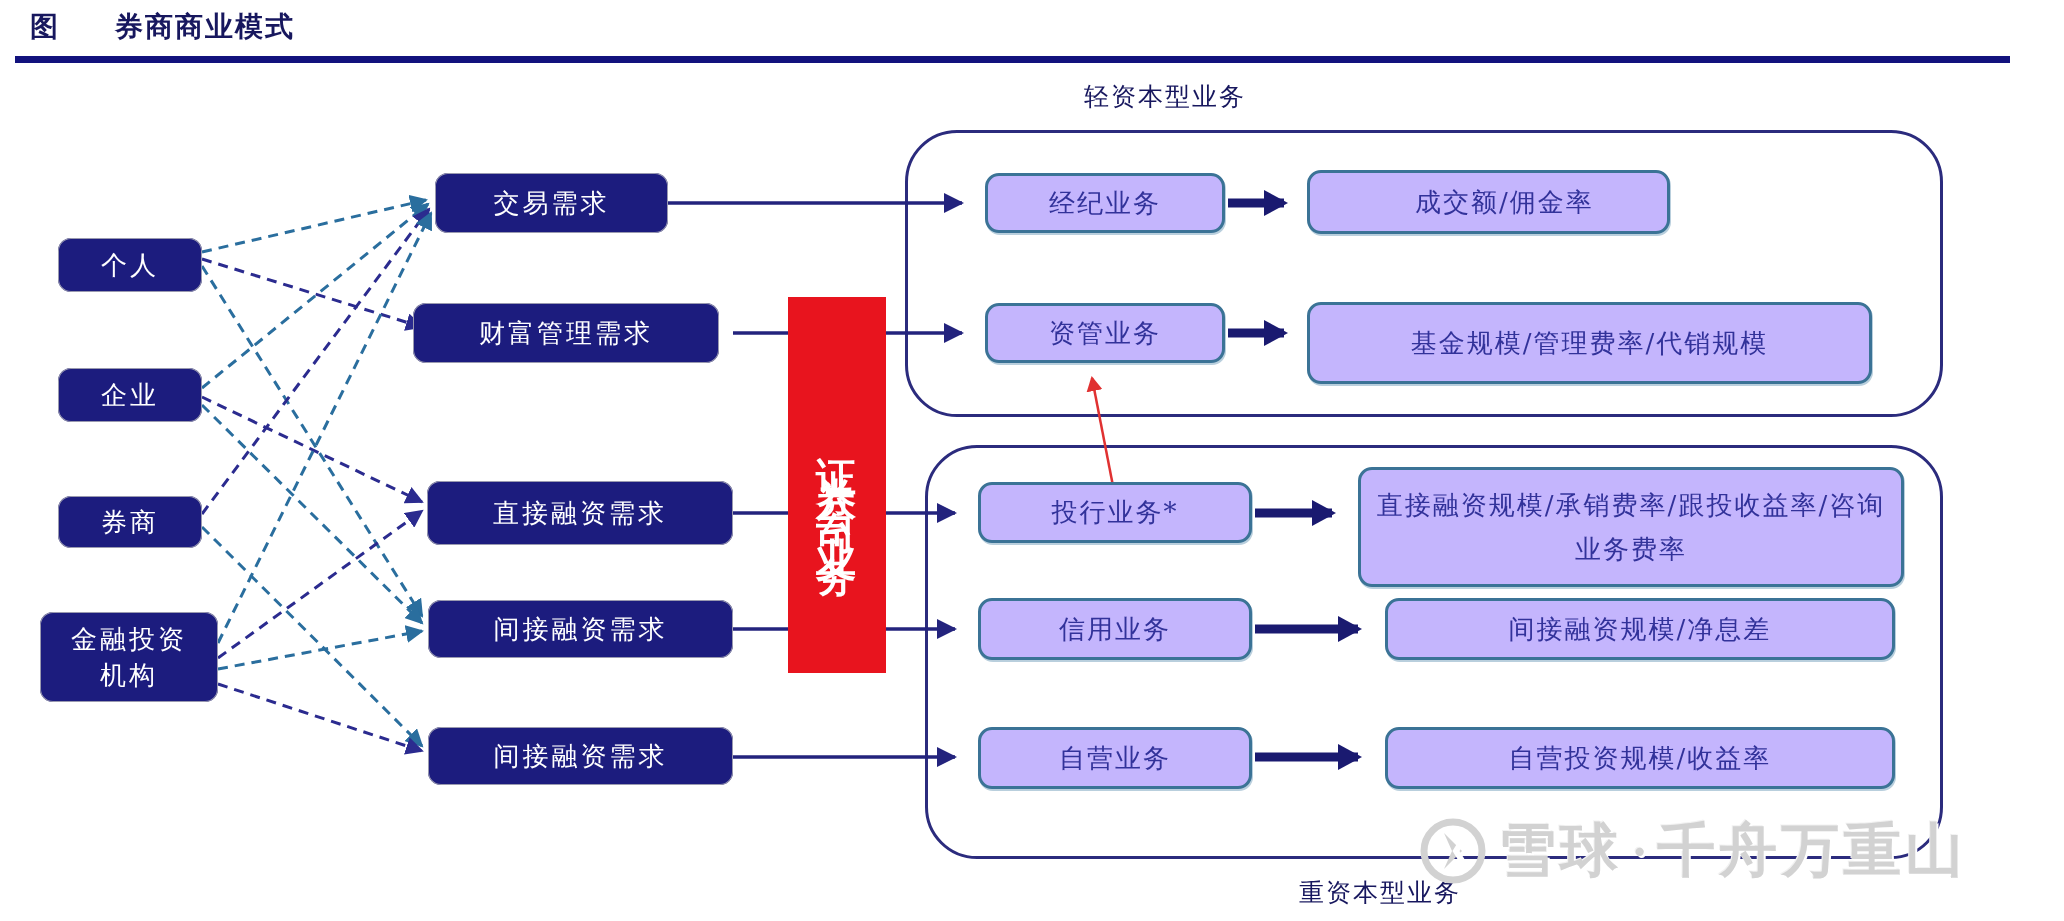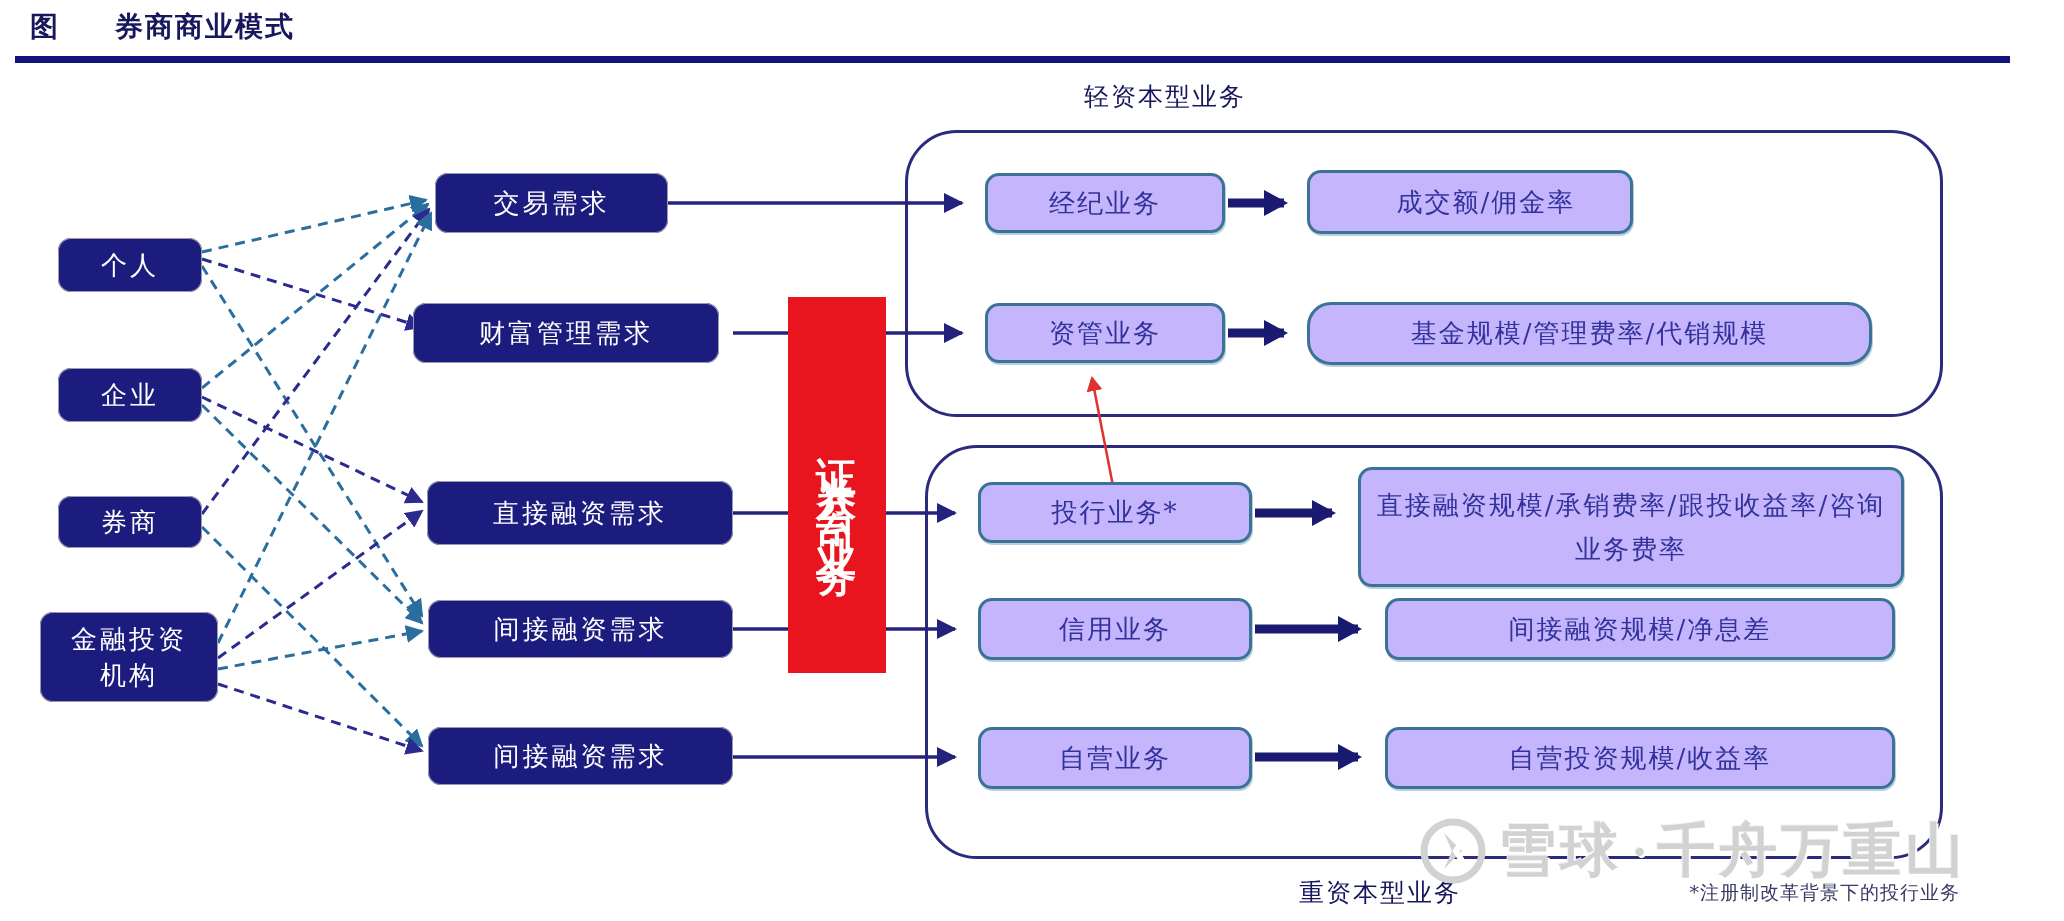--- a/index.html
+++ b/index.html
@@ -115,32 +115,31 @@
 
   <div class="box navy" style="left:435px;top:173px;width:233px;height:60px;">交易需求</div>
   <div class="box navy" style="left:413px;top:303px;width:306px;height:60px;">财富管理需求</div>
   <div class="box navy" style="left:427px;top:481px;width:306px;height:64px;">直接融资需求</div>
   <div class="box navy" style="left:428px;top:600px;width:305px;height:58px;">间接融资需求</div>
   <div class="box navy" style="left:428px;top:727px;width:305px;height:58px;">间接融资需求</div>
 
   <div class="box hub" style="left:788px;top:297px;width:98px;height:376px;">证券公司业务</div>
 
   <div class="box white" style="left:985px;top:173px;width:240px;height:60px;">经纪业务</div>
-  <div class="box white" style="left:1307px;top:170px;width:326px;height:64px;padding-left:32px;">成交额/佣金率</div>
+  <div class="box white" style="left:1307px;top:170px;width:363px;height:64px;padding-left:32px;">成交额/佣金率</div>
   <div class="box white" style="left:985px;top:303px;width:240px;height:60px;">资管业务</div>
-  <div class="box white" style="left:1307px;top:302px;width:565px;height:63px;border-radius:24px;">基金规模/管理费率/代销规模</div>
+  <div class="box white" style="left:1307px;top:302px;width:565px;height:82px;">基金规模/管理费率/代销规模</div>
 
   <div class="box white" style="left:978px;top:482px;width:274px;height:61px;">投行业务*</div>
   <div class="box white" style="left:1358px;top:467px;width:546px;height:120px;padding:8px 14px;line-height:1.7;">直接融资规模/承销费率/跟投收益率/咨询业务费率</div>
   <div class="box white" style="left:978px;top:598px;width:274px;height:62px;">信用业务</div>
   <div class="box white" style="left:1385px;top:598px;width:510px;height:62px;">间接融资规模/净息差</div>
   <div class="box white" style="left:978px;top:727px;width:274px;height:62px;">自营业务</div>
   <div class="box white" style="left:1385px;top:727px;width:510px;height:62px;">自营投资规模/收益率</div>
 
-  <div class="footnote">*注册制改革背景下的投行业务</div>
 
   <div class="watermark">
     <svg width="70" height="70" viewBox="0 0 70 70">
       <circle cx="35" cy="35" r="29" fill="none" stroke="#d2d2d2" stroke-width="7"></circle>
       <path d="M26 17 L44 35 L26 53 L34 35 Z" fill="#d2d2d2"></path>
       <path d="M46 22 L38 35 L46 48" fill="none" stroke="#ffffff" stroke-width="6"></path>
     </svg>
     <span class="wm-text">雪球</span>
     <span class="wm-sep">·</span>
     <span class="wm-text">千舟万重山</span>

